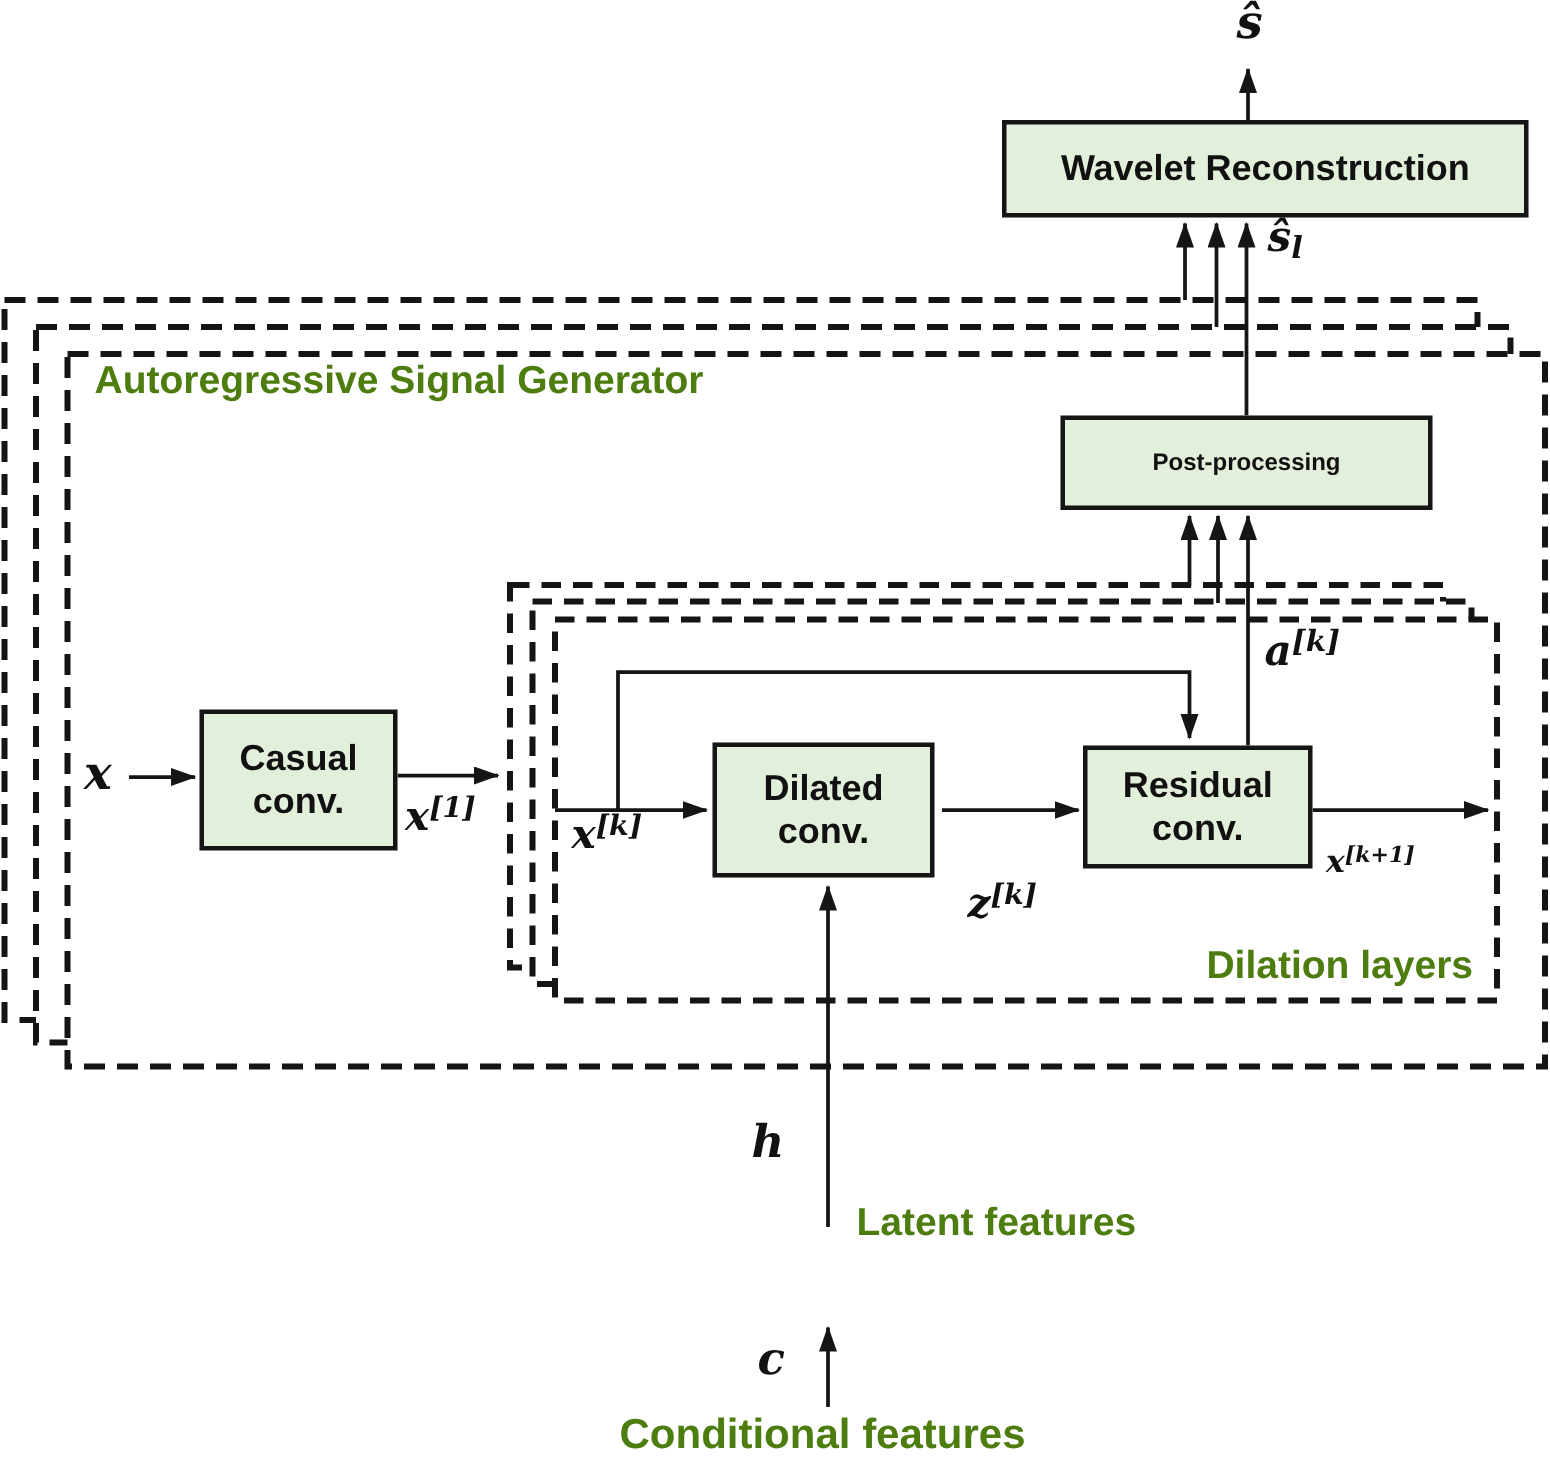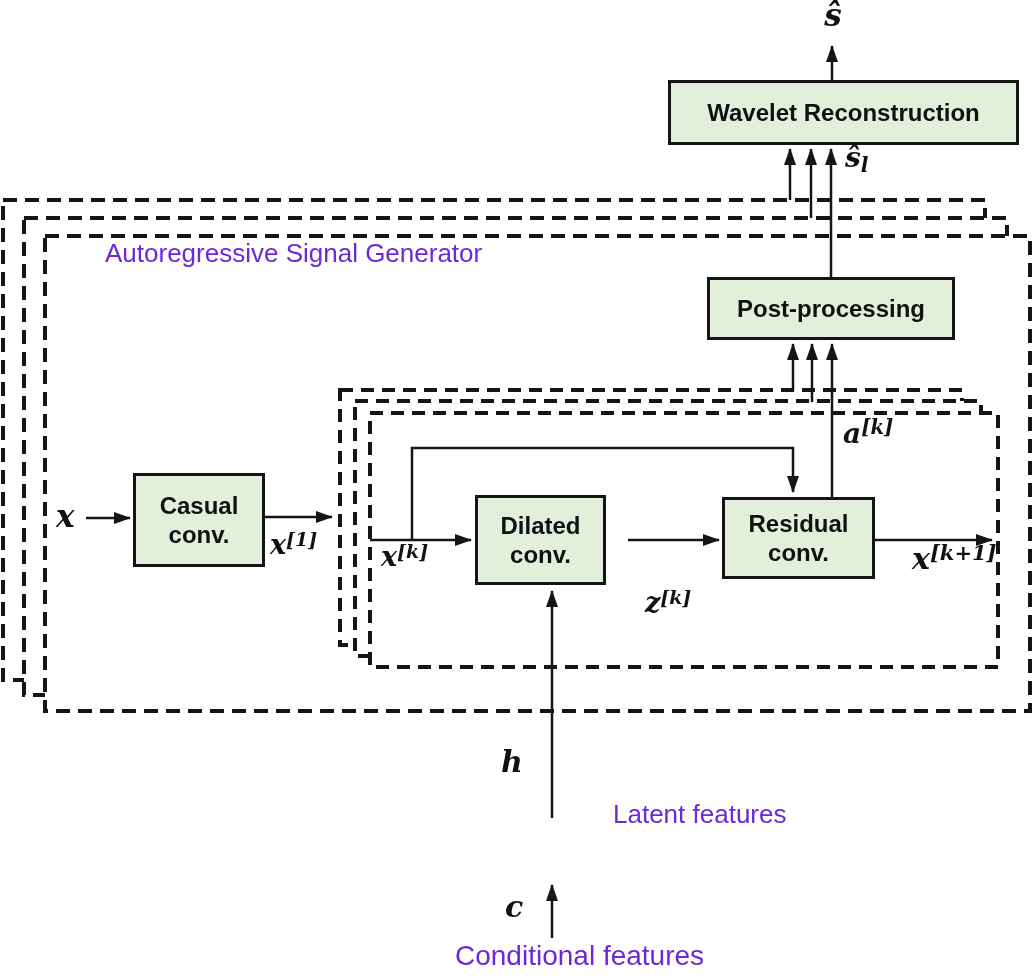--- a/index.html
+++ b/index.html
@@ -18,24 +18,23 @@
     display:flex;flex-direction:column;
     align-items:center;justify-content:center;
     text-align:center;
     font-family:"Liberation Sans",sans-serif;
     font-weight:bold;color:#111;
     box-sizing:border-box;
     line-height:1.22;
   }
   .lbl{position:absolute;white-space:nowrap;}
   .blue{
-    color:#6d28d9;
+    color:#4d7c0f;
     font-family:"Liberation Sans",sans-serif;
-    font-weight:normal;
-    margin-left:42px;
+    font-weight:bold;
   }
   .math{
     font-family:"DejaVu Serif","Liberation Serif",serif;
     font-style:italic;font-weight:bold;color:#111;
   }
   .math sup{font-size:0.70em;line-height:0;vertical-align:0.45em;}
   .math sub{font-size:0.72em;line-height:0;vertical-align:-0.25em;}
   .asg-title{font-size:26px;line-height:37px;}
   .asg-title .mathvar{
     font-family:"DejaVu Serif","Liberation Serif",serif;
@@ -83,62 +82,63 @@
       <path d="M875,540 L992,540" marker-end="url(#ah)"></path>
       <path d="M552,818 L552,591" marker-end="url(#ah)"></path>
       <path d="M552,938 L552,885" marker-end="url(#ah)"></path>
     </g>
   </svg>
 
   <div class="gbox" style="left:668px;top:80px;width:351px;height:65px;font-size:24px;">
     <span>Wavelet Reconstruction</span>
   </div>
 
-  <div class="gbox" style="left:707px;top:277px;width:248px;height:63px;font-size:24px;">
+  <div class="gbox" style="left:707px;top:277px;width:248px;height:63px;font-size:16px;">
     <span>Post-processing</span>
   </div>
 
   <div class="gbox" style="left:133px;top:473px;width:132px;height:94px;font-size:24px;">
     <span>Casual</span>
     <span>conv.</span>
   </div>
 
-  <div class="gbox" style="left:475px;top:495px;width:131px;height:90px;font-size:24px;">
+  <div class="gbox" style="left:475px;top:495px;width:148px;height:90px;font-size:24px;">
     <span>Dilated</span>
     <span>conv.</span>
   </div>
 
   <div class="gbox" style="left:722px;top:497px;width:153px;height:82px;font-size:24px;">
     <span>Residual</span>
     <span>conv.</span>
   </div>
 
 
   <div class="lbl blue asg-title" style="left:63px;top:235px;">
     <div>Autoregressive Signal Generator</div>
   </div>
 
+  <div class="lbl blue" style="left:780px;top:628px;width:202px;text-align:right;font-size:26px;">Dilation layers</div>
 
   <div class="lbl blue" style="left:571px;top:799px;font-size:26px;">Latent features</div>
 
   <div class="lbl blue" style="left:413px;top:940px;font-size:28px;">Conditional features</div>
 
   <div class="lbl math" style="left:816px;top:-3px;width:34px;text-align:center;font-size:31px;">ŝ</div>
 
   <div class="lbl math" style="left:845px;top:141px;font-size:28px;"><span>ŝ</span><sub>l</sub></div>
 
   <div class="lbl math" style="left:843px;top:417px;font-size:28px;"><span>a</span><sup>[k]</sup></div>
 
   <div class="lbl math" style="left:56px;top:498px;font-size:31px;">x</div>
 
   <div class="lbl math" style="left:270px;top:529px;font-size:27px;"><span>x</span><sup>[1]</sup></div>
 
   <div class="lbl math" style="left:381px;top:541px;font-size:27px;"><span>x</span><sup>[k]</sup></div>
 
   <div class="lbl math" style="left:645px;top:549px;font-size:27px;margin-top:38px;"><span>z</span><sup>[k]</sup></div>
 
-  <div class="lbl math" style="left:884px;top:541px;font-size:30px;margin-left:28px;"><span>x</span><sup>[k+1]</sup></div>
+  <div class="lbl math" style="left:884px;top:561px;font-size:21px;"><span>x</span><sup>[k+1]</sup></div>
 
   <div class="lbl math" style="left:501px;top:744px;font-size:30px;">h</div>
 
   <div class="lbl math" style="left:505px;top:889px;font-size:30px;">c</div>
 
 </div>
 
 </body></html>

